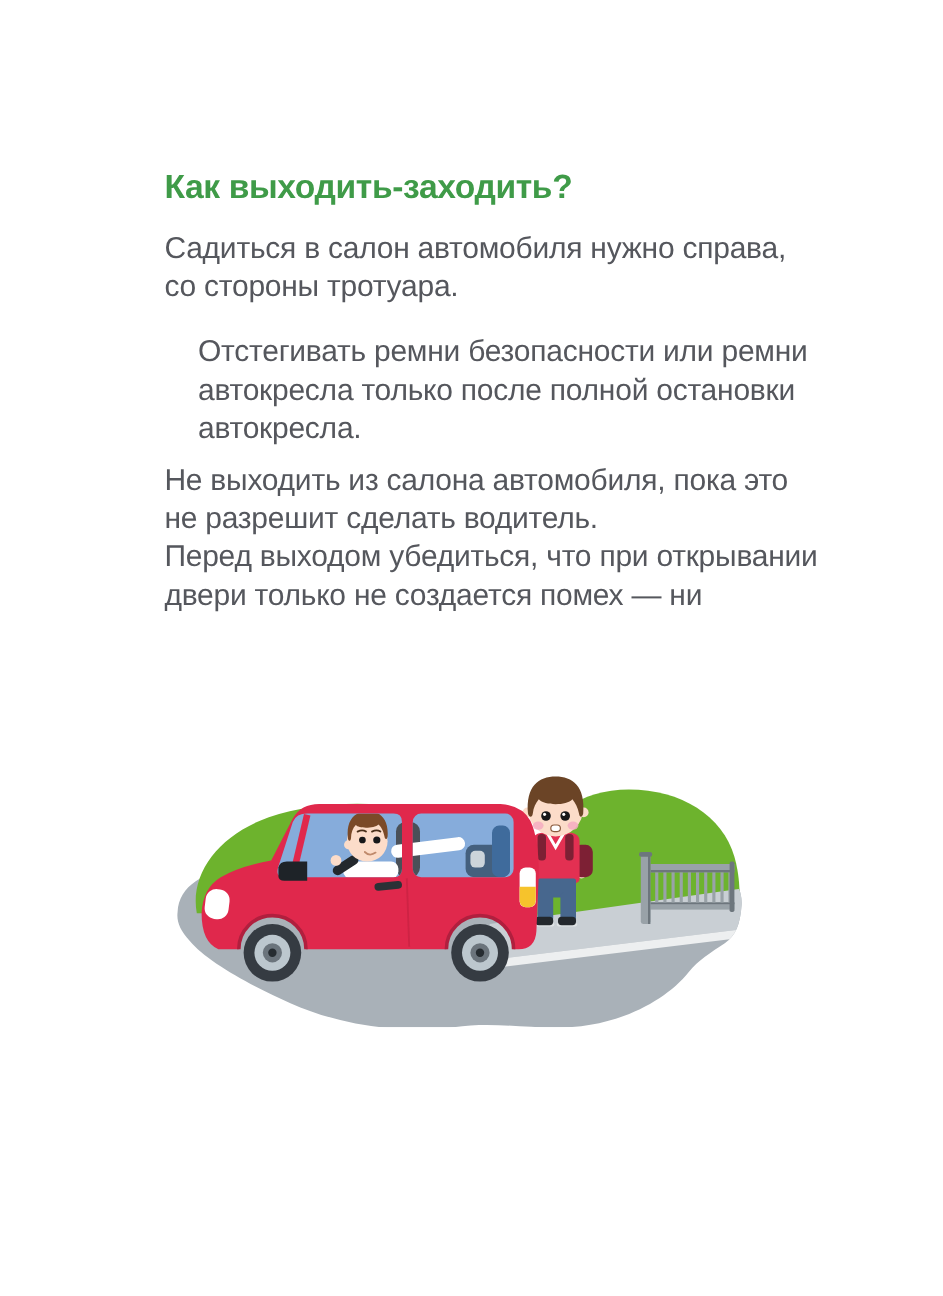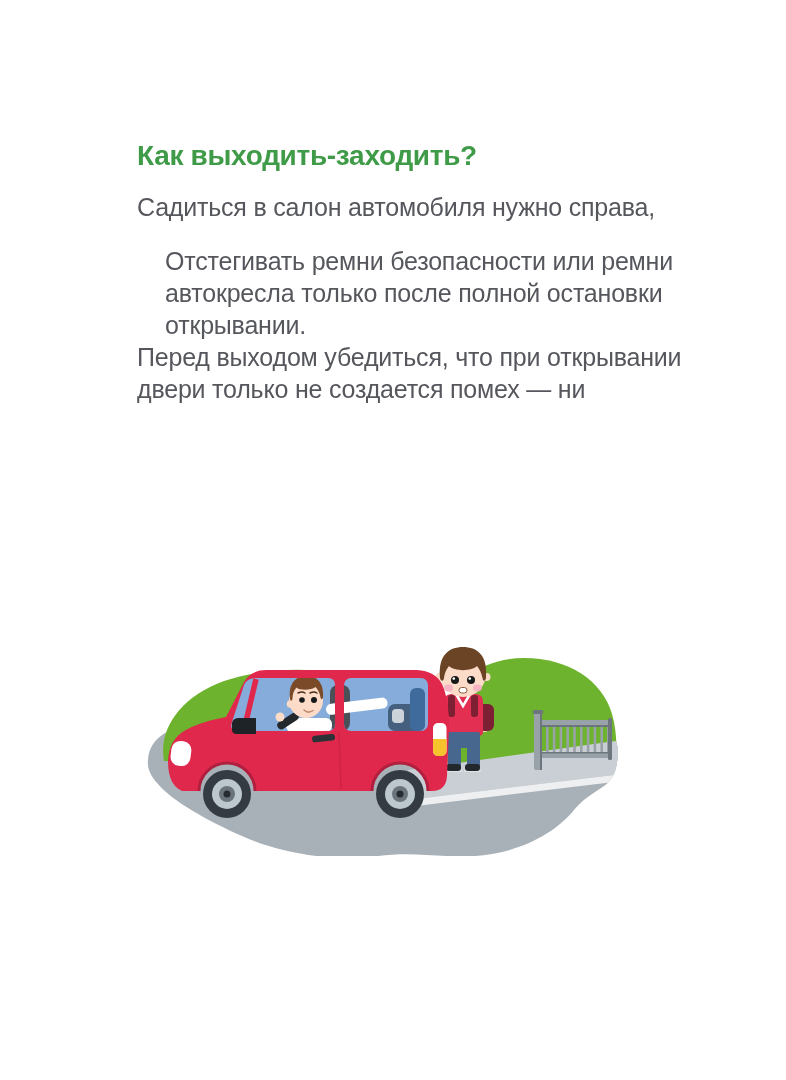--- a/index.html
+++ b/index.html
@@ -42,28 +42,33 @@
 </head>
 <body>
 
 <div class="page">
 
   <div class="content">
     <h1 class="heading">Как выходить-заходить?</h1>
 
     <div class="para m1">
       <div class="line">Садиться в салон автомобиля нужно справа,</div>
+      <div class="line">со стороны тротуара.</div>
     </div>
 
     <div class="para m2">
       <div class="line">Отстегивать ремни безопасности или ремни</div>
       <div class="line">автокресла только после полной остановки</div>
-      <div class="line">открывании.</div>
-    </div>
-
+      <div class="line">автокресла.</div>
+    </div>
+
+    <div class="para m3">
+      <div class="line">Не выходить из салона автомобиля, пока это</div>
+      <div class="line">не разрешит сделать водитель.</div>
+    </div>
 
     <div class="para m4">
       <div class="line">Перед выходом убедиться, что при открывании</div>
       <div class="line">двери только не создается помех — ни</div>
     </div>
   </div>
 
   <svg class="illustration" viewBox="0 0 500 250" aria-hidden="true">
     <defs>
       <clipPath id="groundClip">

